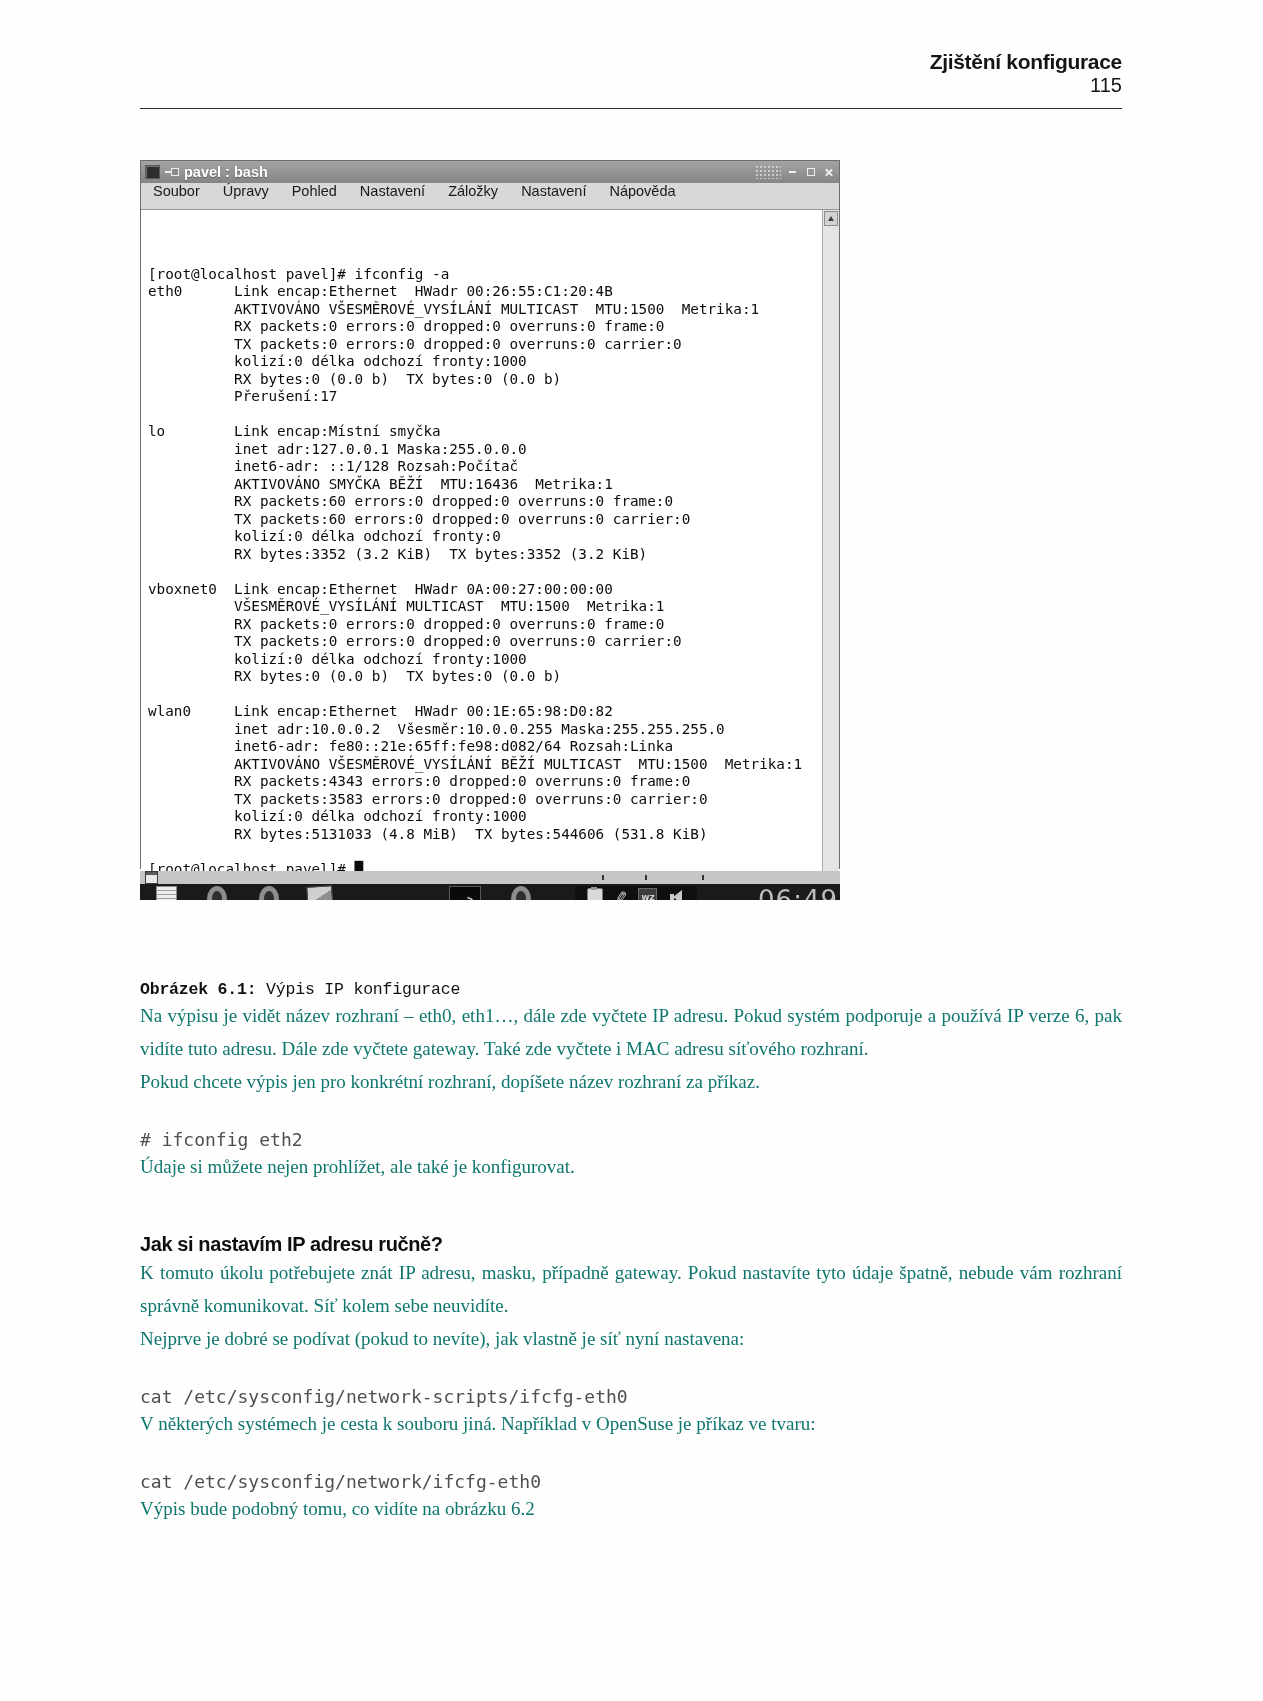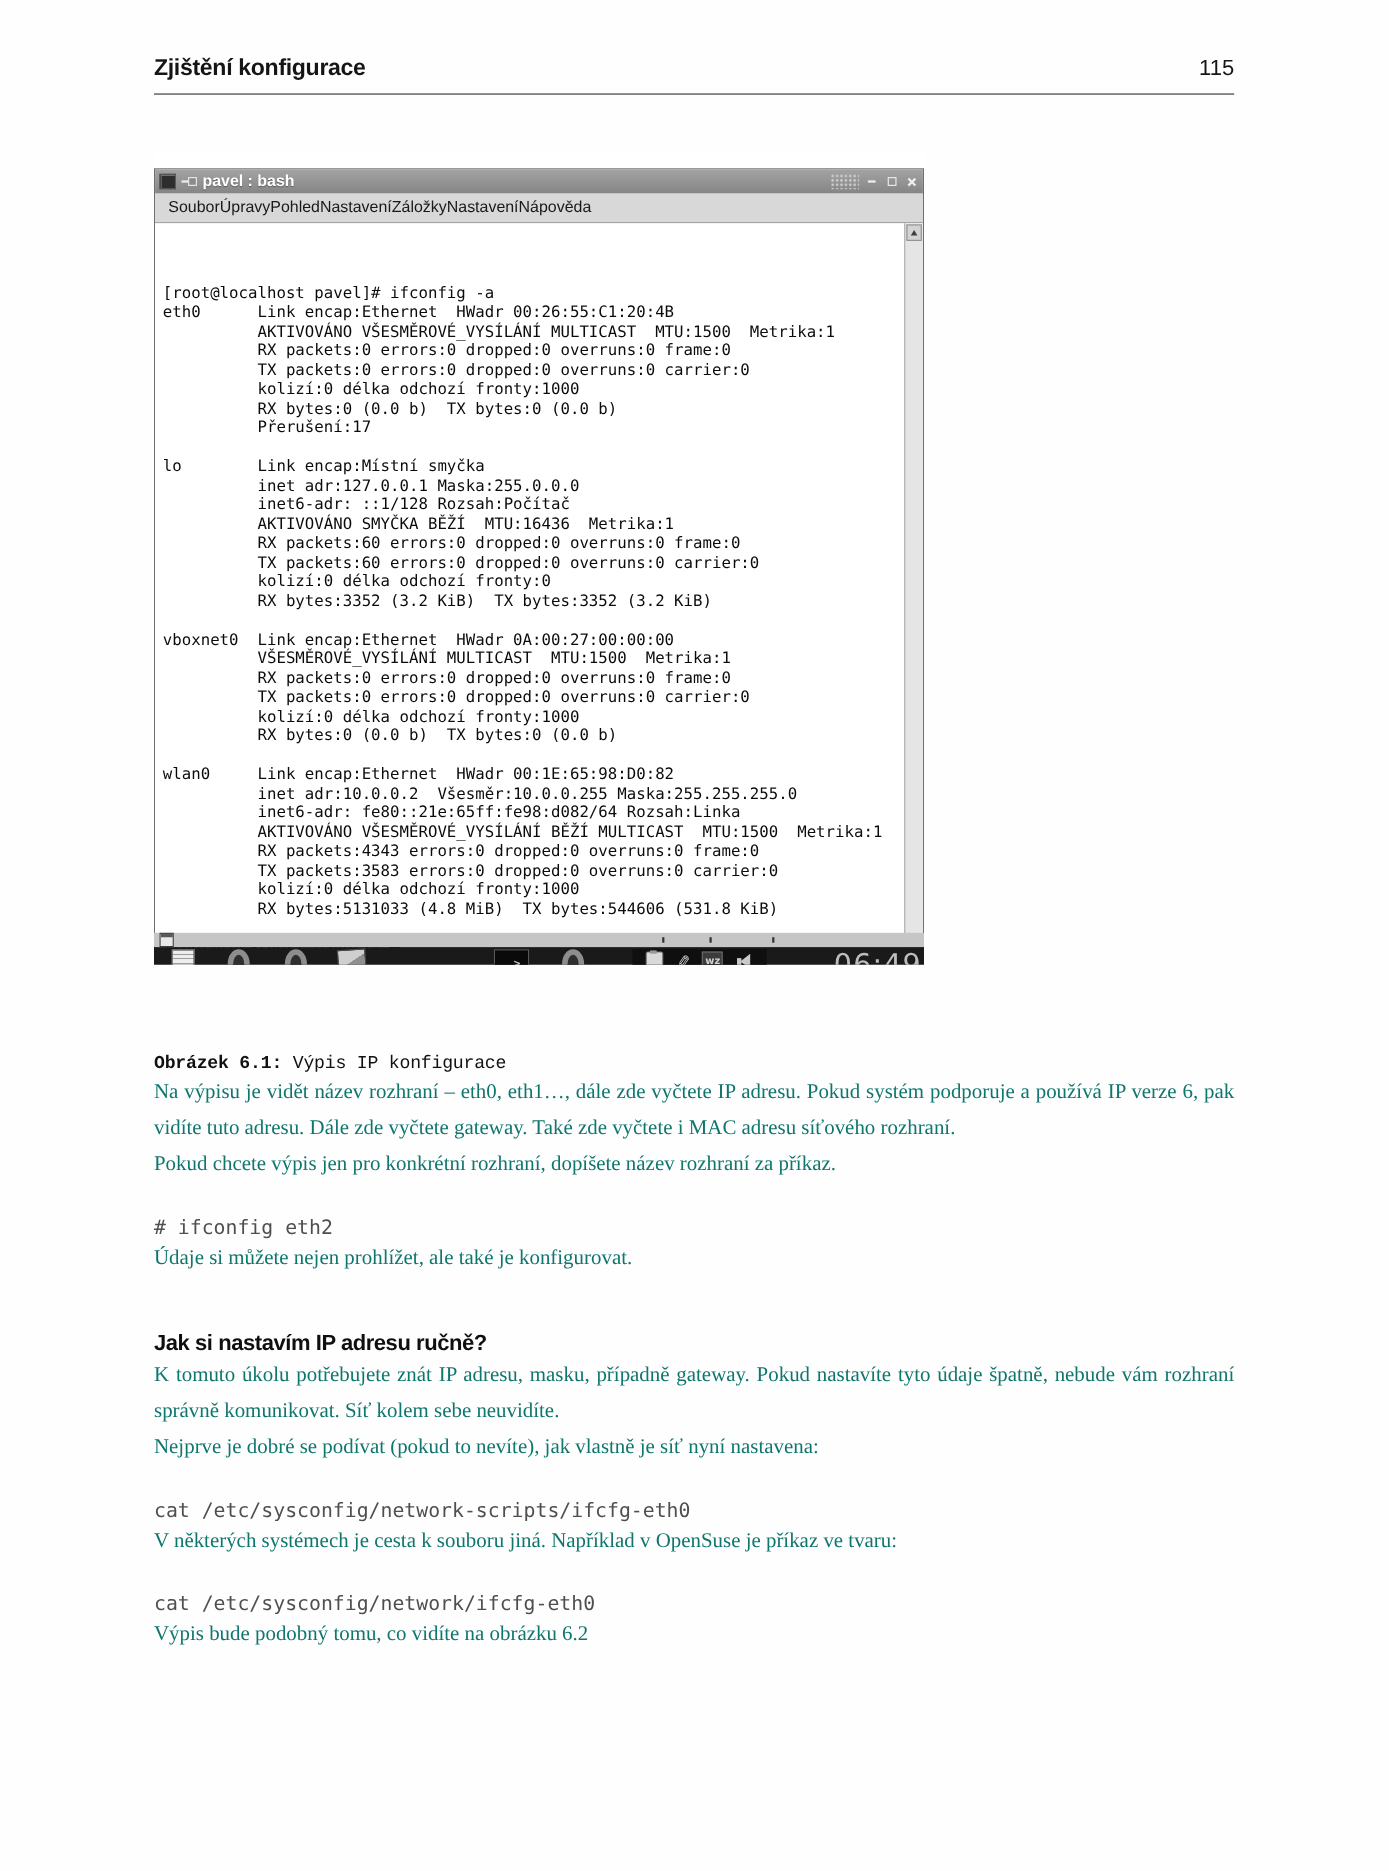--- a/index.html
+++ b/index.html
@@ -5,48 +5,48 @@
   html,body{margin:0;padding:0}
   body{
     width:1263px;height:1701px;background:#fefefe;color:#151515;
     font-family:"Liberation Serif",serif;position:relative;overflow:hidden;
   }
   .content{position:relative;margin:0 141px 0 140px;width:982px}
 
   
   .page-header{
     display:flex;justify-content:space-between;align-items:flex-end;
-    padding-top:50px;padding-bottom:11px;border-bottom:1.6px solid #2d2d2d;
+    padding-top:50px;padding-bottom:11px;border-bottom:1.6px solid #2d2d2d;flex-direction:column;
   }
   .page-title{font-family:"Liberation Sans",sans-serif;font-weight:bold;font-size:21px;letter-spacing:-0.3px}
   .page-number{font-family:"Liberation Sans",sans-serif;font-size:20px}
 
   
   .figure{position:relative;width:700px;height:740px;margin-top:51px;overflow:hidden;background:#fff}
-  .window{position:absolute;top:16px;left:0;width:698px;height:707px;border:1px solid #6e6e6e;background:#fff}
+  .window{position:absolute;top:0;left:0;width:698px;height:707px;border:1px solid #6e6e6e;background:#fff}
 
   .titlebar{height:22px;background:linear-gradient(#a3a3a3,#858585);display:flex;align-items:center;padding:0 4px;gap:5px}
   .app-icon{width:13px;height:12px;background:#2d2d2d;border:1px solid #5a5a5a;box-shadow:inset 1px 1px 0 #6f6f6f}
   .pin-icon{position:relative;width:14px;height:10px}
   .pin-icon::before{content:"";position:absolute;left:0;top:4px;width:6px;height:2px;background:#ededed}
   .pin-icon::after{content:"";position:absolute;left:6px;top:1px;width:6px;height:6px;border:1.5px solid #ededed;background:#8a8a8a}
   .title-text{color:#fff;font:bold 14.5px "Liberation Sans",sans-serif;text-shadow:0 1px 1px #5c5c5c}
   .tb-right{margin-left:auto;display:flex;align-items:center;gap:5px}
   .speckle{width:26px;height:14px;background-image:radial-gradient(#cccccc 1px,transparent 1.3px);background-size:4px 4px}
   .wb{width:13px;height:13px;display:flex;align-items:center;justify-content:center}
   .wb-min::after{content:"";width:7px;height:2px;background:#efefef}
   .wb-max::after{content:"";width:6px;height:6px;border:1.5px solid #efefef}
   .wb-close{position:relative}
   .wb-close::before,.wb-close::after{content:"";position:absolute;left:6px;top:2px;width:1.8px;height:9px;background:#efefef}
   .wb-close::before{transform:rotate(45deg)}
   .wb-close::after{transform:rotate(-45deg)}
 
   .menubar{
     height:26px;background:#d8d8d8;border-bottom:1px solid #989898;
-    display:flex;align-items:center;padding:0 12px;
+    display:flex;align-items:flex-start;gap:23px;padding:0 12px;
     font-family:"Liberation Sans",sans-serif;font-size:14.5px;color:#191919;
   }
   .menu-item{white-space:nowrap}
 
   .term-body{position:relative;height:816px;background:#fff}
   .term-lines{
     position:absolute;top:3px;left:7px;right:19px;
     font-family:"DejaVu Sans Mono",monospace;font-size:14.3px;line-height:17.5px;
     white-space:pre;color:#0b0b0b;
   }

